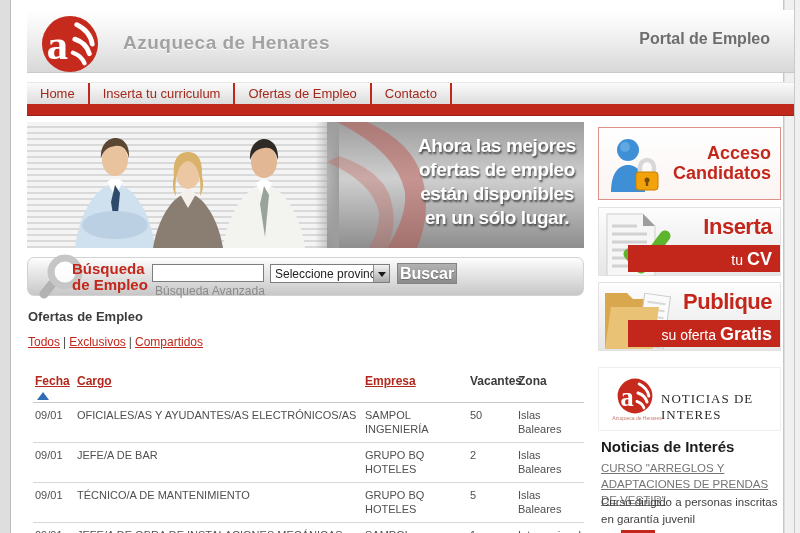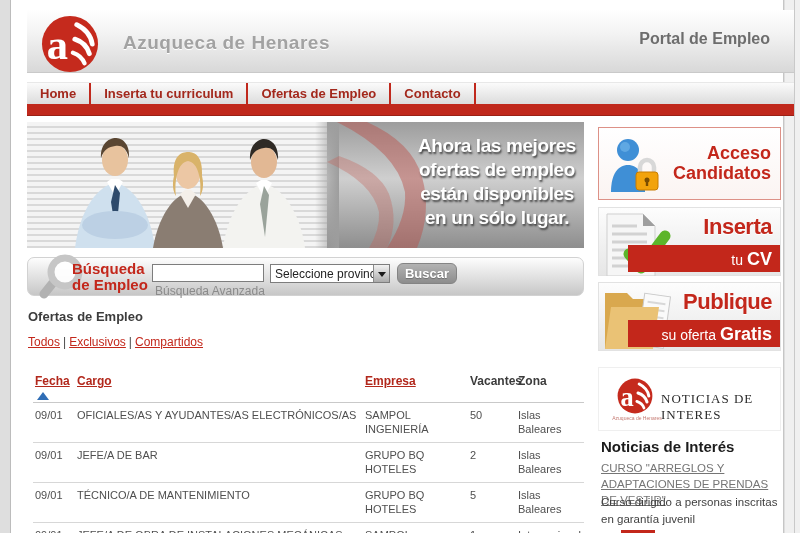--- a/index.html
+++ b/index.html
@@ -16,21 +16,21 @@
   .header { position:absolute; left:16px; top:10px; width:767px; height:63px;
             background:linear-gradient(#ffffff, #f2f2f2 40%, #d8d8d8); border-bottom:1px solid #c9c9c9; }
   .logo { position:absolute; left:14px; top:5px; width:58px; height:58px; cursor:pointer; }
   .site-name { position:absolute; left:96px; top:22px; font-size:19px; font-weight:bold;
                color:#a2a2a2; letter-spacing:0.5px; text-shadow:0 1px 0 #fff; }
   .portal-title { position:absolute; right:24px; top:20px; font-size:16px; font-weight:bold; color:#6d6d6d; }
 
   
   .nav { position:absolute; left:16px; top:82px; width:767px; height:22px;
          background:linear-gradient(#fbfbfb, #dcdcdc); border-top:1px solid #e8e8e8; display:flex; }
-  .nav-tab { height:22px; line-height:22px; padding:0 13px; font-size:13px; font-weight:bold;
+  .nav-tab { height:22px; line-height:22px; padding:0 13px; font-size:13px; font-weight:normal;
              color:#a3281c; border-right:2px solid #c0281c; cursor:pointer; white-space:nowrap; }
   .red-bar { position:absolute; left:16px; top:104px; width:767px; height:12px;
              background:#c0281c; border-bottom:1px solid #9b2015; }
 
   
   .banner { position:absolute; left:16px; top:122px; width:557px; height:126px; overflow:hidden; }
   .banner-photo { position:absolute; left:0; top:0; width:312px; height:126px;
                   background:repeating-linear-gradient(180deg,#f4f4f4 0 4px,#d9d9d9 4px 6px); }
   .banner-panel { position:absolute; left:300px; top:0; width:257px; height:126px;
                   background:linear-gradient(#9d9d9d,#cfcfcf 45%,#8e8e8e); }
@@ -50,22 +50,22 @@
   .search-input { position:absolute; left:124px; top:6px; width:112px; height:18px;
                   border:1px solid #7d7d7d; font-size:12px; padding:0 3px; background:#fff; }
   .search-select { position:absolute; left:242px; top:6px; width:120px; height:19px;
                    border:1px solid #7d7d7d; background:#fff; cursor:pointer; }
   .select-value { position:absolute; left:4px; top:2px; font-size:12px; color:#222; white-space:nowrap; }
   .select-btn { position:absolute; right:0; top:0; width:16px; height:17px;
                 background:linear-gradient(#f2f2f2,#ababab); border-left:1px solid #8a8a8a; }
   .select-arrow { position:absolute; left:4px; top:7px; width:0; height:0;
                   border-left:4px solid transparent; border-right:4px solid transparent; border-top:5px solid #1a1a1a; }
   .search-btn { position:absolute; left:369px; top:5px; width:60px; height:21px;
-                background:linear-gradient(#b2b2b2,#8d8d8d); border:1px solid #848484; border-radius:6px;
-                color:#fff; font-weight:bold; font-size:13px; text-shadow:0 1px 1px #6e6e6e; cursor:pointer; }
+                background:linear-gradient(#b2b2b2,#8d8d8d); border:1px solid #848484; border-radius:0;
+                color:#fff; font-weight:bold; font-size:16px; text-shadow:0 1px 1px #6e6e6e; cursor:pointer; }
   .advanced-link { position:absolute; left:127px; top:26px; font-size:12px; color:#8b8b8b;
                    cursor:pointer; }
 
   
   .section-title { position:absolute; left:17px; top:309px; font-size:13px; font-weight:bold; color:#3c3c3c; }
   .filters { position:absolute; left:17px; top:335px; font-size:12px; color:#4a4a4a; }
   .filter-link { color:#c3271b; text-decoration:underline; cursor:pointer; font-weight:normal;text-align:center; }
   .filter-sep { padding:0 3px; }
 
   

